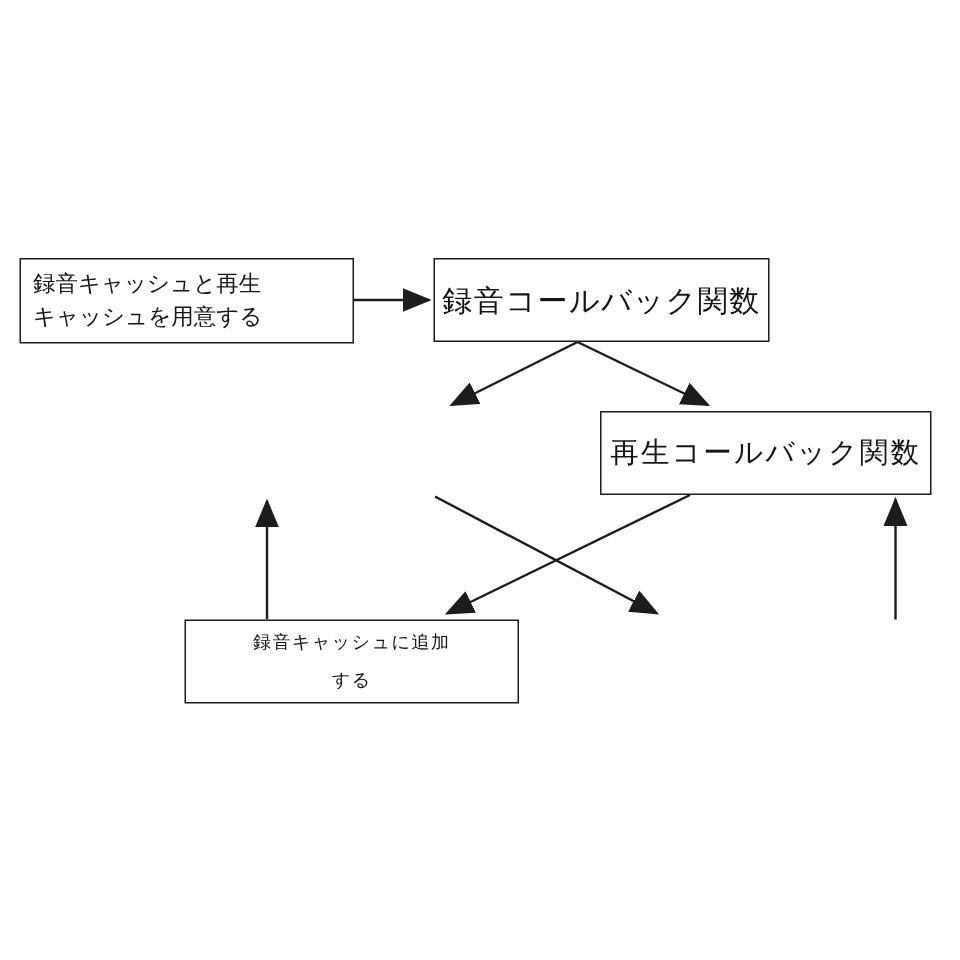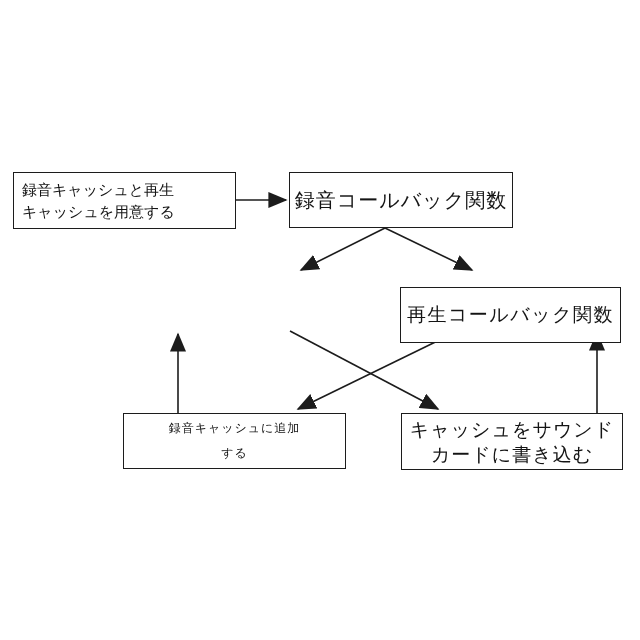--- a/index.html
+++ b/index.html
@@ -43,21 +43,21 @@
   .node-start {
     left: 289px; top: 172px; width: 224px; height: 56px;
     font-size: 20px; letter-spacing: 1px;
   }
   .node-record-callback {
     left: 121px; top: 274px; width: 224px; height: 57px;
     font-size: 19px; letter-spacing: 1.5px;
   }
   .node-play-callback {
     left: 400px; top: 274px; width: 221px; height: 56px;
-    font-size: 19px; letter-spacing: 1.5px; margin-top: 13px;
+    font-size: 19px; letter-spacing: 1.5px;
   }
   .node-append {
     left: 123px; top: 413px; width: 223px; height: 56px;
     font-size: 12px; line-height: 25px; letter-spacing: 1px;
   }
   .node-write {
     left: 401px; top: 413px; width: 222px; height: 57px;
     font-size: 19px; line-height: 25px; letter-spacing: 1px;
   }
   .edge {
@@ -89,16 +89,14 @@
 キャッシュを用意する</div>
 
   <div class="node node-start">録音コールバック関数</div>
 
 
   <div class="node node-play-callback">再生コールバック関数</div>
 
   <div class="node node-append">録音キャッシュに追加
 する</div>
 
-  <div class="node node-write">キャッシュをサウンド
-カードに書き込む</div>
 
 </div>
 
 </body></html>

